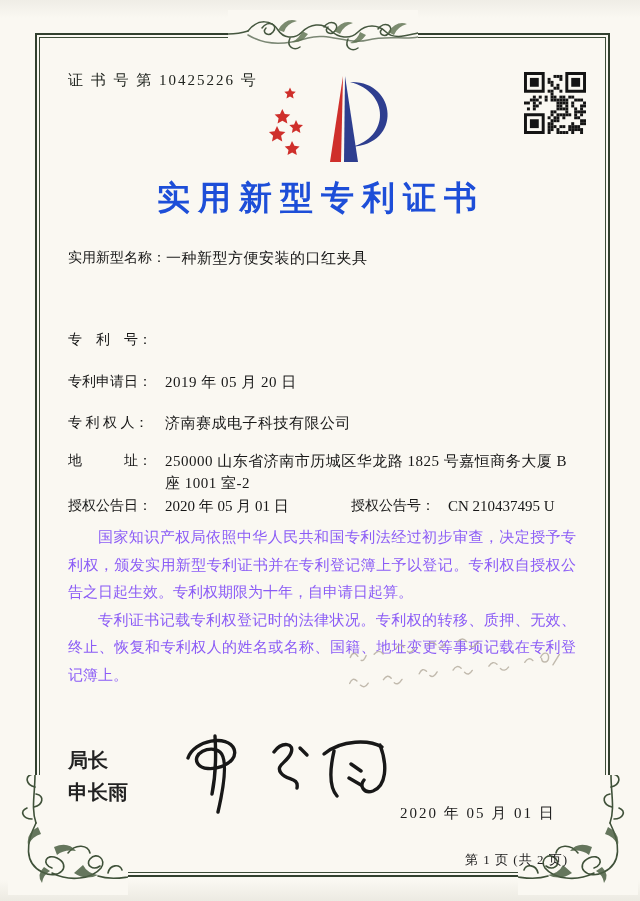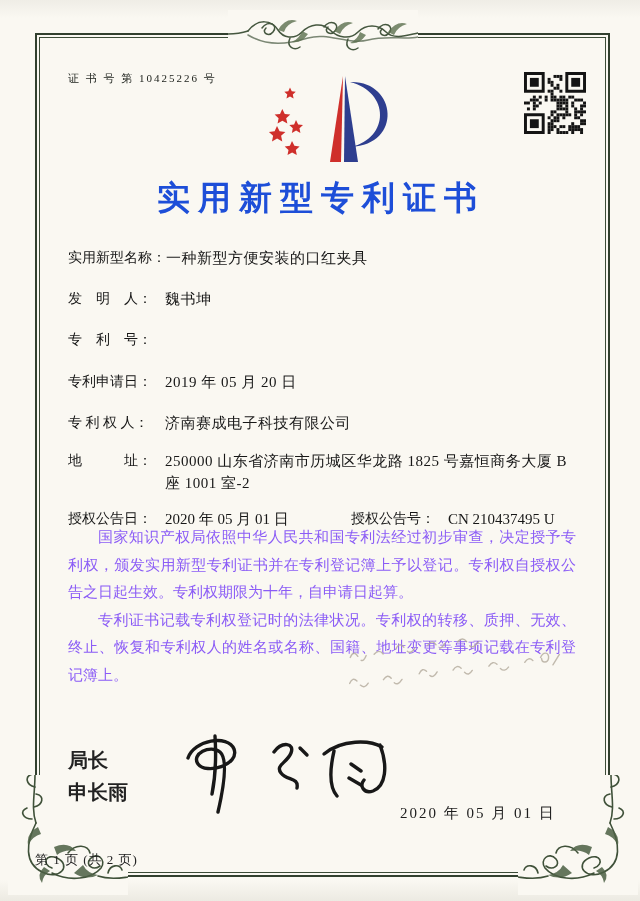--- a/index.html
+++ b/index.html
@@ -7,41 +7,41 @@
     width:640px;height:901px;position:relative;overflow:hidden;
     background:linear-gradient(180deg,#efede6 0,#faf8f2 18px,#faf8f2 880px,#eceae2 901px);
     font-family:"Liberation Serif","DejaVu Serif",serif;color:#1e1e1e;
   }
   .page{position:absolute;inset:0;}
   
   .frame-outer{position:absolute;left:35px;top:33px;width:571px;height:840px;
     border:2px solid #32402f;}
   .frame-inner{position:absolute;left:2px;top:2px;right:2px;bottom:2px;
     border:1px solid #3c4c38;}
-  .cert-no{position:absolute;left:68px;top:71px;font-size:11px;letter-spacing:2px;color:#20241f;}
+  .cert-no{position:absolute;left:68px;top:71px;font-size:15px;letter-spacing:2px;color:#20241f;}
   .title{position:absolute;left:1px;top:176px;width:640px;text-align:center;
     font-size:33px;font-weight:700;letter-spacing:8px;color:#1d4ed8;}
   .qr{position:absolute;left:524px;top:72px;width:62px;height:62px;}
   .logo{position:absolute;left:250px;top:70px;width:156px;height:96px;}
   .row{position:absolute;left:68px;width:508px;display:flex;align-items:flex-start;
     font-size:15px;line-height:22px;color:#171717;}
   .flabel{flex:0 0 97px;font-size:14px;white-space:nowrap;letter-spacing:0;}
   .fvalue{flex:1;letter-spacing:0.5px;}
-  .pair{display:flex;margin-top:13px;}
+  .pair{display:flex;}
   .pair1{width:283px;}
   .paras{position:absolute;left:68px;top:524px;width:508px;font-size:15px;
     line-height:27.5px;text-align:justify;color:#8b5cf6;}
   .paras p{margin:0;text-indent:2em;}
   .pencil{position:absolute;left:335px;top:630px;width:238px;height:78px;transform:rotate(-3deg);}
   .signer{position:absolute;left:68px;top:744px;font-family:"Liberation Sans","DejaVu Sans",sans-serif;
     font-weight:700;font-size:20px;line-height:32px;color:#222;}
   .signature{position:absolute;left:158px;top:728px;width:242px;height:90px;}
   .issue-date{position:absolute;left:400px;top:804px;font-size:15px;letter-spacing:2px;color:#1d1d1d;}
-  .page-footer{position:absolute;left:0;top:851px;width:568px;text-align:left;
-    font-size:13px;letter-spacing:1px;color:#222;margin-left:35px;}
+  .page-footer{position:absolute;left:0;top:851px;width:568px;text-align:right;
+    font-size:13px;letter-spacing:1px;color:#222;}
   .orn-top{position:absolute;left:228px;top:10px;}
   .orn-bl{position:absolute;left:8px;top:775px;}
   .orn-br{position:absolute;left:518px;top:775px;transform:scaleX(-1);}
   svg{display:block;}
 </style>
 </head>
 <body>
 
 <div class="page">
 
@@ -257,24 +257,20 @@
       <rect x="16" y="20" width="1" height="1"></rect>
       <rect x="19" y="20" width="1" height="1"></rect>
     </svg>
 
   <div class="title">实用新型专利证书</div>
 
   <div class="row" style="top:247px">
     <span class="flabel">实用新型名称：</span>
     <span class="fvalue">一种新型方便安装的口红夹具</span>
   </div>
-  <div class="row" style="top:288px">
-    <span class="flabel">发　明　人：</span>
-    <span class="fvalue">魏书坤</span>
-  </div>
   <div class="row" style="top:329px">
     <span class="flabel">专　利　号：</span>
   </div>
   <div class="row" style="top:371px">
     <span class="flabel">专利申请日：</span>
     <span class="fvalue">2019 年 05 月 20 日</span>
   </div>
   <div class="row" style="top:412px">
     <span class="flabel">专 利 权 人：</span>
     <span class="fvalue">济南赛成电子科技有限公司</span>

